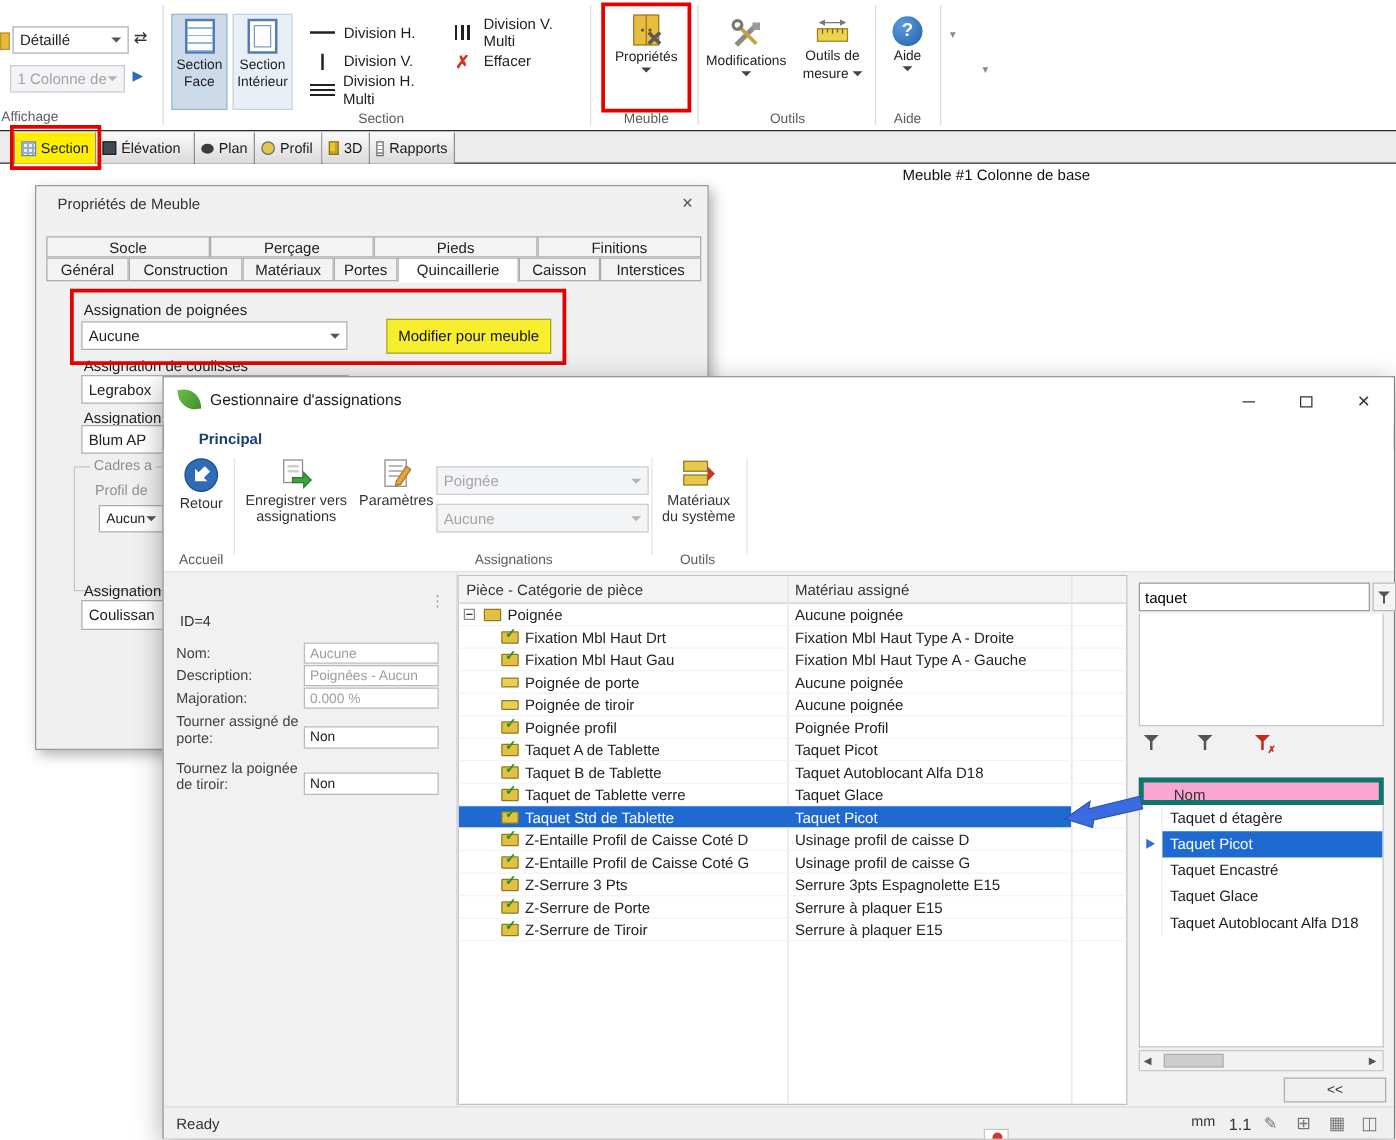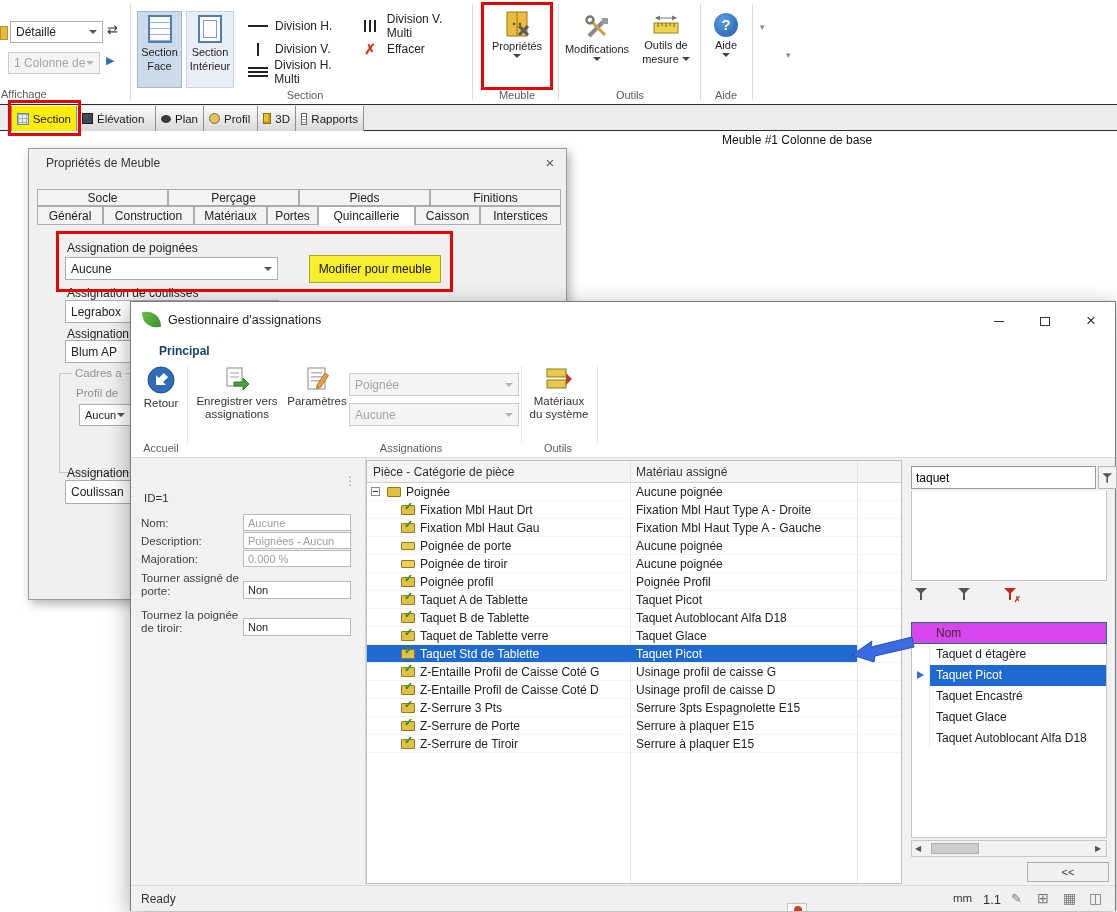--- a/index.html
+++ b/index.html
@@ -393,21 +393,21 @@
       <div class="abs vsep" style="left:466px;top:6px;height:78px;background:#e4e4e4;"></div>
       <div class="abs grouplabel" style="left:6px;top:82px;width:48px;">Accueil</div>
       <div class="abs grouplabel" style="left:210px;top:82px;width:140px;">Assignations</div>
       <div class="abs grouplabel" style="left:392px;top:82px;width:70px;">Outils</div>
     </div>
 
     <div class="abs" style="left:0;top:156px;width:984px;height:427px;background:#f1f1f1;">
 
       <div class="abs" style="left:0;top:0;width:234px;height:427px;">
         <span class="abs" style="left:213px;top:16px;color:#999;font-size:12px;">⋮</span>
-        <div class="abs" style="left:13px;top:34px;font-size:11.5px;color:#333;">ID=1</div>
+        <div class="abs" style="left:13px;top:34px;font-size:11.5px;color:#333;">ID=4</div>
 
         <div class="abs field-label" style="left:10px;top:59px;width:100px;">Nom:</div>
         <div class="abs field-input disabled" style="left:112px;top:56px;width:108px;height:17px;">
             <span>Aucune</span>
           </div>
 
         <div class="abs field-label" style="left:10px;top:77px;width:100px;">Description:</div>
         <div class="abs field-input disabled" style="left:112px;top:74px;width:108px;height:17px;">
             <span>Poignées - Aucun</span>
           </div>
@@ -504,29 +504,29 @@
             <div class="trow selected">
 
               <span class="part-icon"></span>
               <span class="cell piece">Taquet Std de Tablette</span>
               <span class="cell mat">Taquet Picot</span>
             </div>
 
             <div class="trow">
 
               <span class="part-icon"></span>
+              <span class="cell piece">Z-Entaille Profil de Caisse Coté D</span>
+              <span class="cell mat">Usinage profil de caisse D</span>
+            </div>
+
+            <div class="trow">
+
+              <span class="part-icon"></span>
               <span class="cell piece">Z-Entaille Profil de Caisse Coté G</span>
               <span class="cell mat">Usinage profil de caisse G</span>
-            </div>
-
-            <div class="trow">
-
-              <span class="part-icon"></span>
-              <span class="cell piece">Z-Entaille Profil de Caisse Coté D</span>
-              <span class="cell mat">Usinage profil de caisse D</span>
             </div>
 
             <div class="trow">
 
               <span class="part-icon"></span>
               <span class="cell piece">Z-Serrure 3 Pts</span>
               <span class="cell mat">Serrure 3pts Espagnolette E15</span>
             </div>
 
             <div class="trow">
@@ -548,21 +548,21 @@
       <div class="abs" style="left:775px;top:0;width:209px;height:427px;">
         <input class="abs" style="left: 5px; top: 8px; width: 185px; height: 23px; border: 1px solid rgb(154, 154, 154); font-size: 12px; padding: 0px 4px; font-family: &quot;Liberation Sans&quot;, sans-serif;" value="taquet">
         <div class="abs" style="left:192px;top:8px;width:19px;height:23px;background:#f4f4f4;border:1px solid #b9b9b9;display:flex;align-items:center;justify-content:center;">
           <span class="funnel" style="transform:scale(.8);"></span>
         </div>
         <div class="abs" style="left:5px;top:33px;width:196px;height:90px;background:#fff;border:1px solid #c2c2c2;border-top:none;"></div>
         <span class="funnel abs" style="left:8px;top:128px;"></span>
         <span class="funnel abs" style="left:32px;top:128px;"></span>
         <span class="funnel red abs" style="left:58px;top:128px;"><i>✗</i></span>
 
-        <div class="abs" style="left:5px;top:164px;width:196px;height:22px;background:#d946ef;border:1px solid #0f766e;">
+        <div class="abs" style="left:5px;top:164px;width:196px;height:22px;background:#f9a8d4;border:4px solid #0f766e;">
           <span style="position:absolute;left:24px;top:3px;font-size:12px;color:#333;">Nom</span>
         </div>
         <div class="abs" style="left:5px;top:186px;width:196px;height:194px;background:#fff;border:1px solid #c2c2c2;border-top:none;overflow:hidden;">
 
             <div class="litem">
               <span class="lmark"></span>
               <span class="ltext">Taquet d étagère</span>
             </div>
 
             <div class="litem selected">

